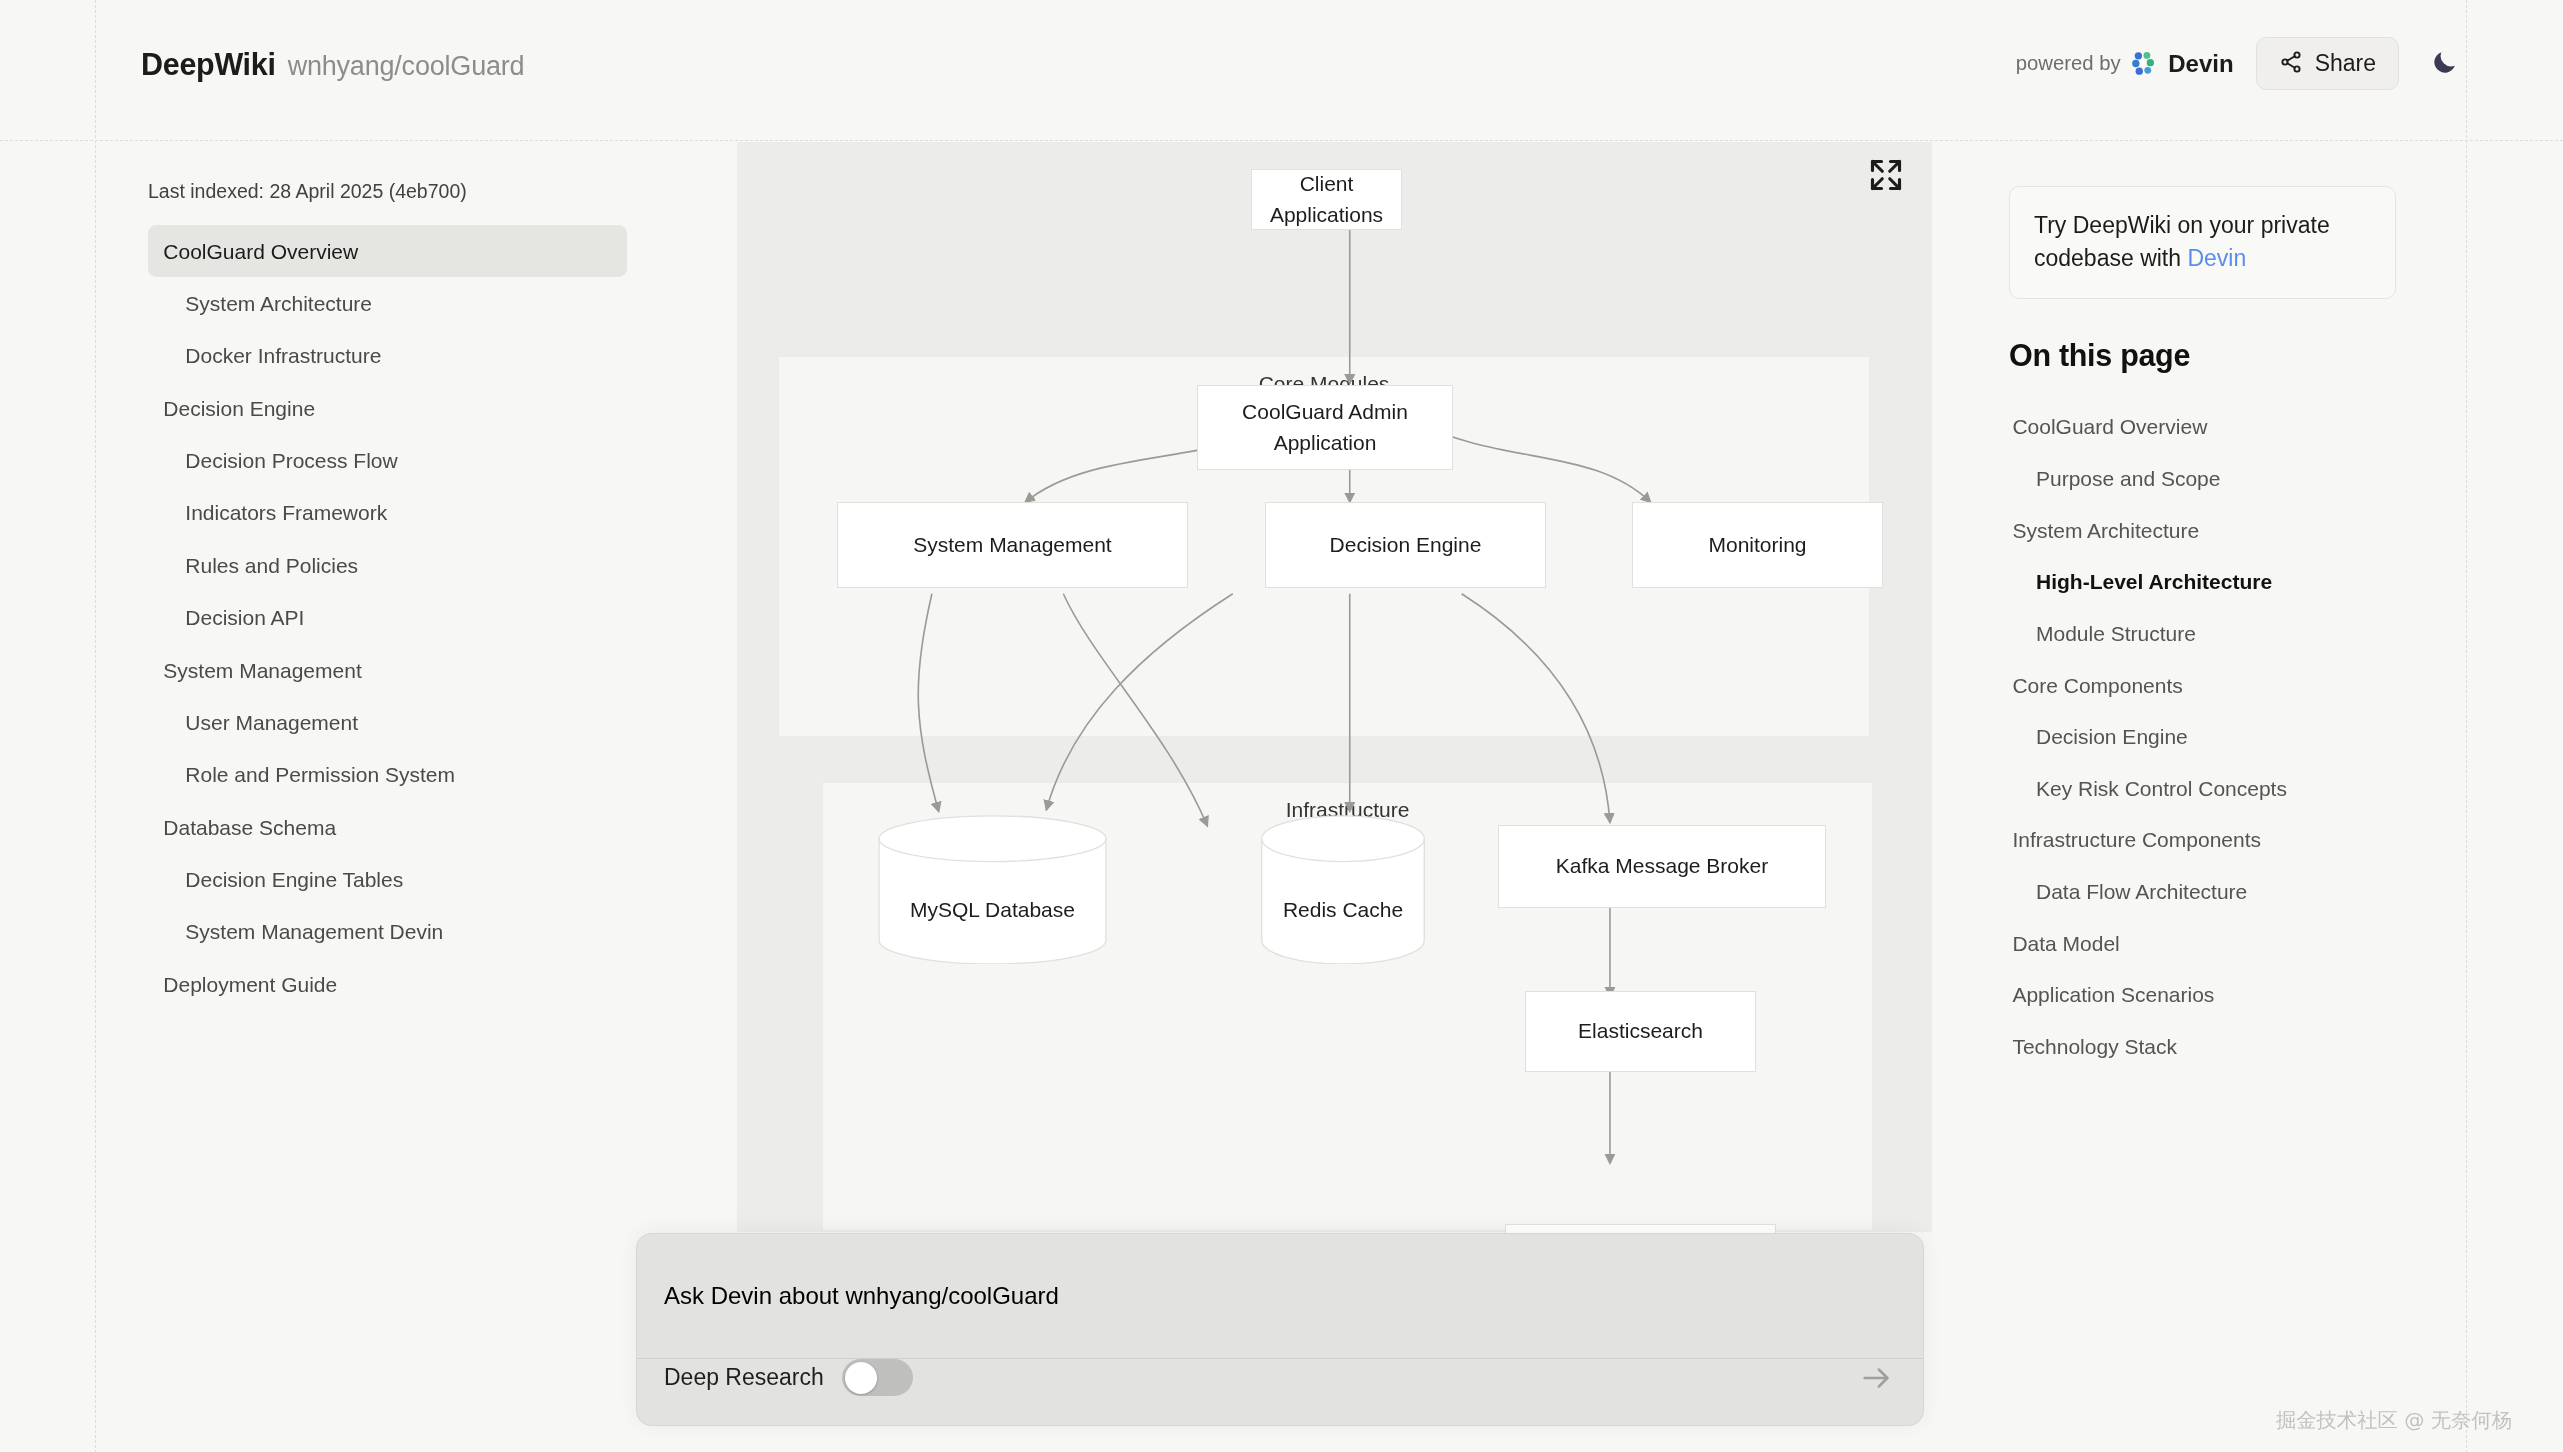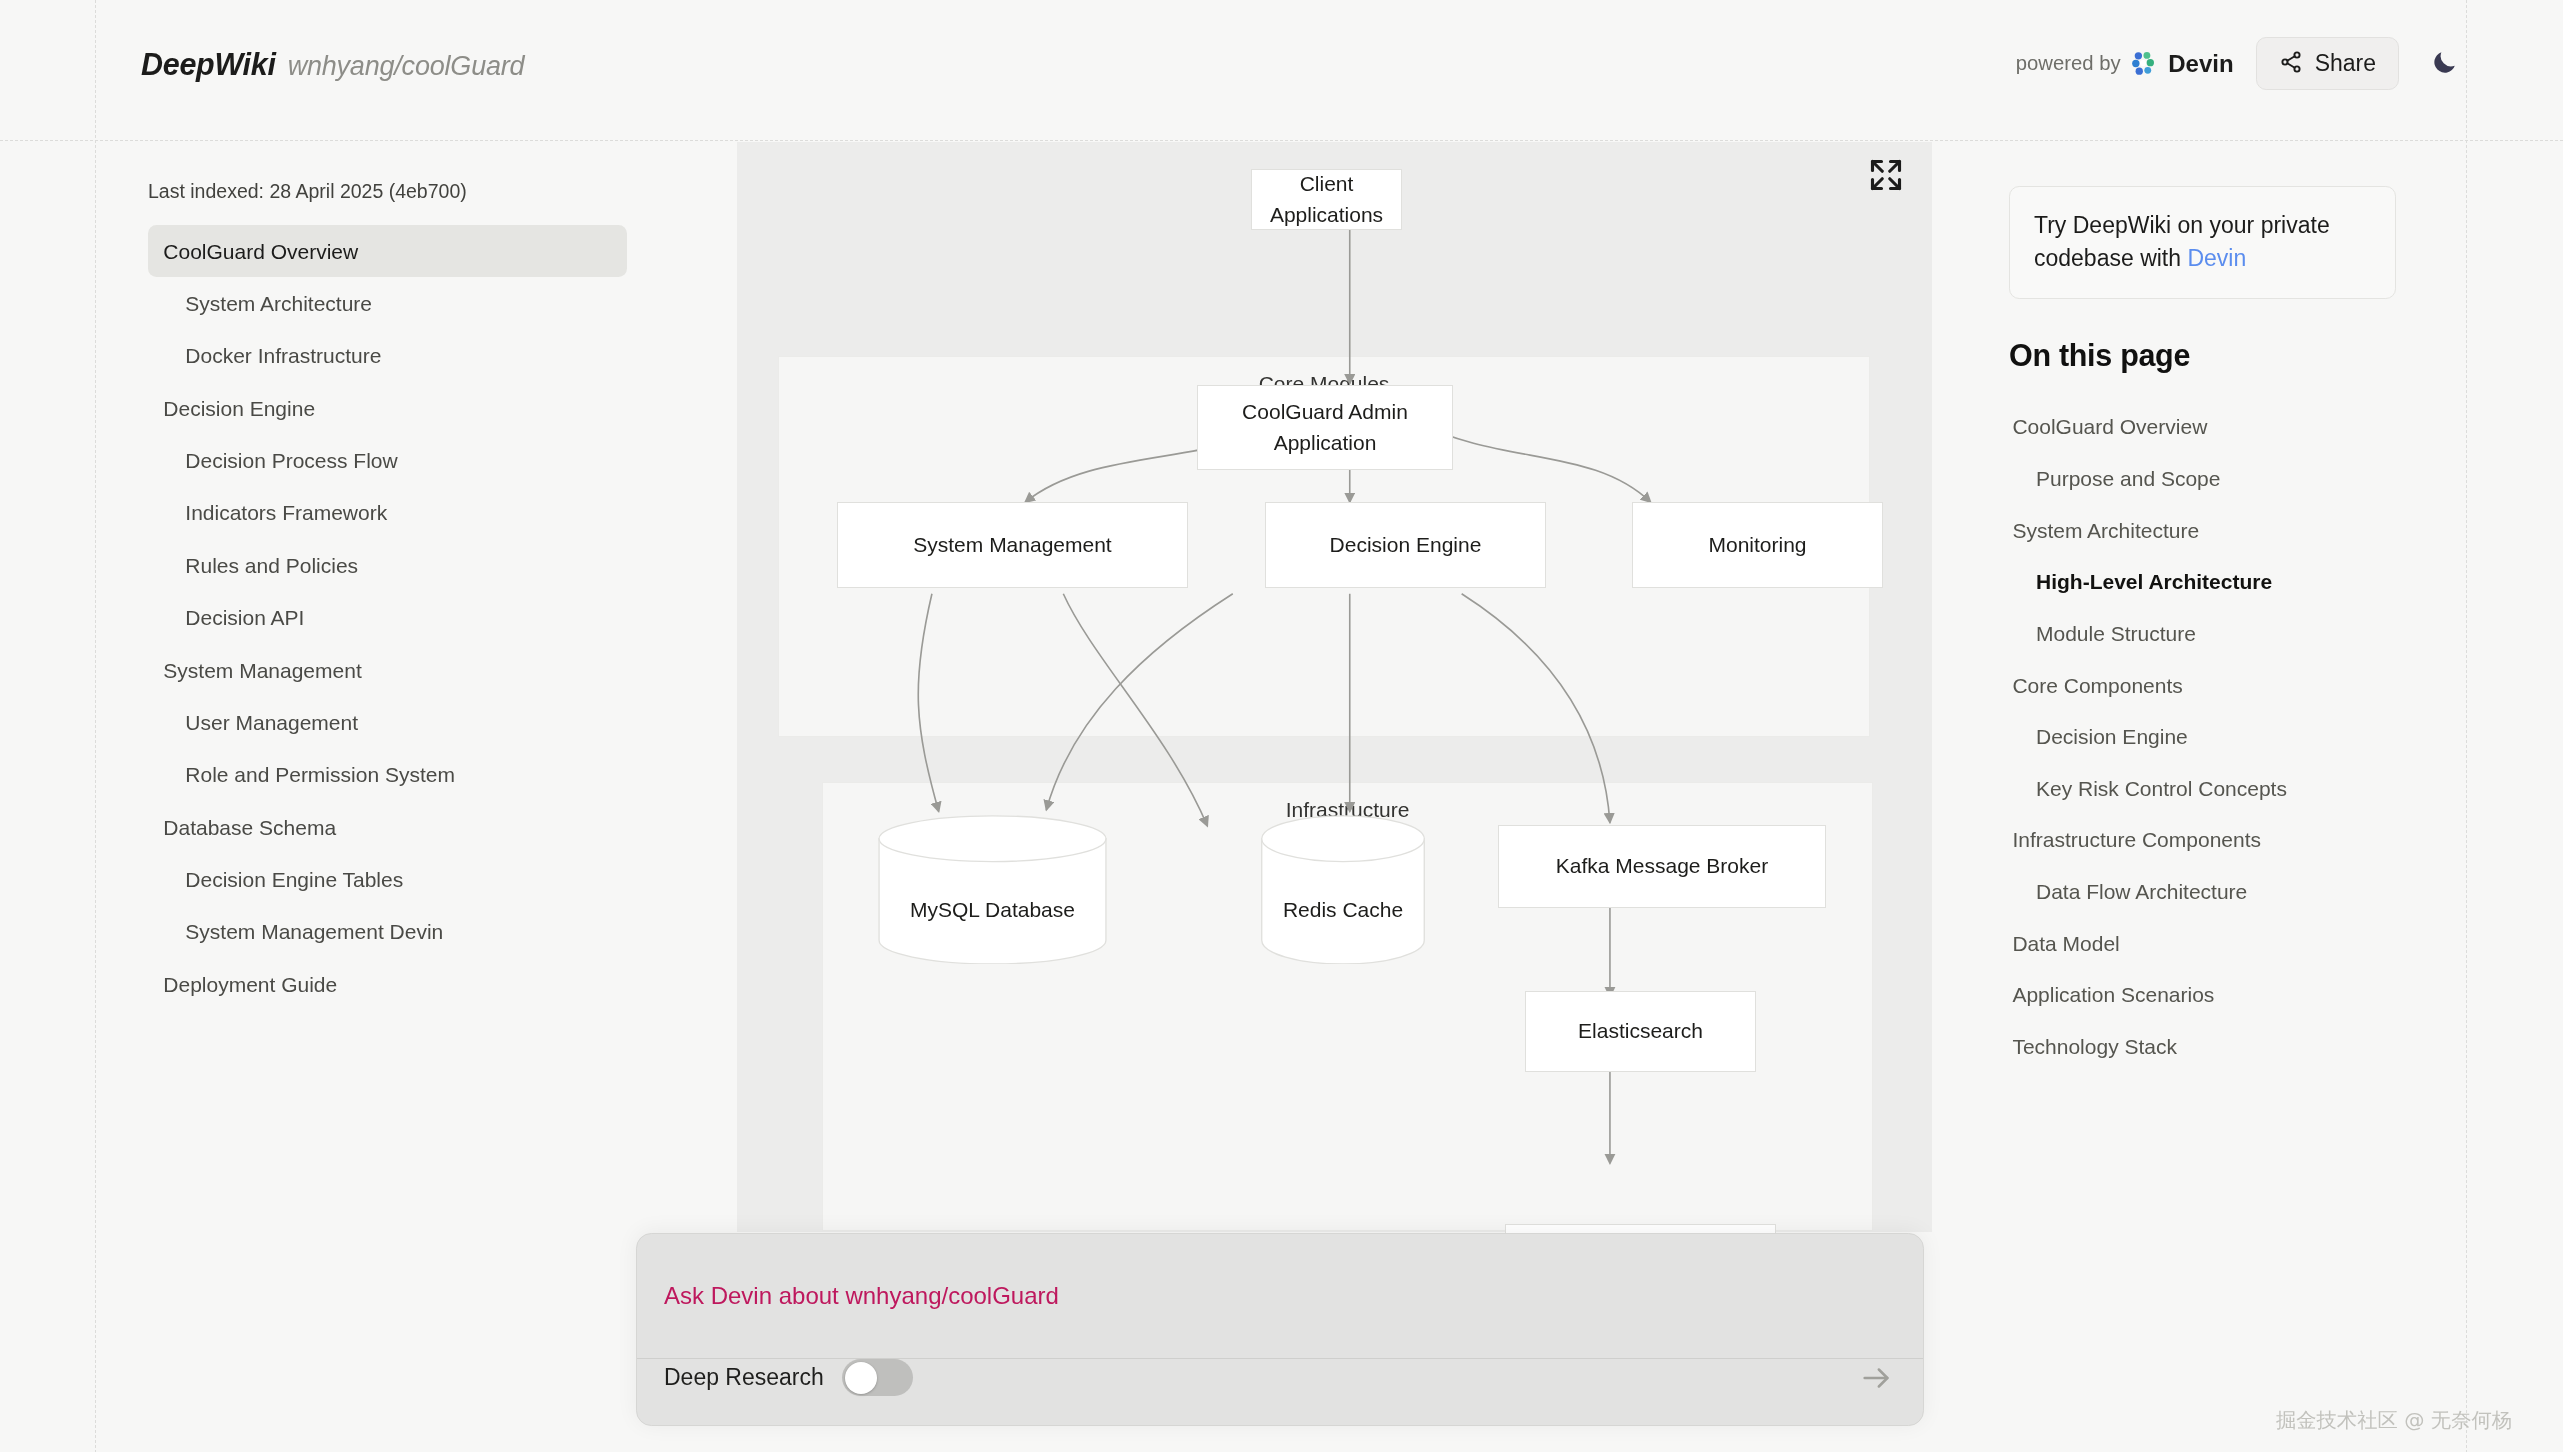--- a/index.html
+++ b/index.html
@@ -13,21 +13,21 @@
 
   
   .guide-v { position: absolute; top: 0; bottom: 0; width: 0;
              border-left: 1.7px dashed #dcdcda; }
   .guide-h { position: absolute; left: 0; right: 0; height: 0;
              border-top: 1.7px dashed #dcdcda; }
 
   
   .header { position: absolute; left: 0; top: 0; width: 2563px; height: 140px; }
   .brand { position: absolute; left: 141px; top: 47px;
-           display: flex; align-items: baseline; gap: 12px; font-style: italic; }
+           display: flex; align-items: baseline; gap: 12px; }
   .brand-name { font-size: 30.5px; font-weight: 700; color: #1c1c1b; letter-spacing: -0.3px; }
   .brand-repo { font-size: 27px; font-weight: 400; color: #8d8d88; letter-spacing: -0.2px; }
 
   .header-right { position: absolute; right: 95px; top: 37px;
                   display: flex; align-items: center; gap: 22px; }
   .powered { display: flex; align-items: center; gap: 8.5px; }
   .powered-label { font-size: 20.3px; color: #6e6e69; }
   .devin-mark { width: 29px; height: 29px; position: relative; display:block; }
   .devin-name { font-size: 24px; font-weight: 600; color: #1c1c1b; margin-left: 1.7px; }
 
@@ -82,21 +82,21 @@
                font-size: 23px; color: #2b2b29; line-height: 1.75; padding: 0 6.8px; }
 
   
   .chat { position: absolute; left: 636px; top: 1233px;
           width: 1288px; height: 193px;
           background: #e2e2e1; border-radius: 15.3px;
           border: 0.8px solid #d6d6d4;
           box-shadow: 0 -1.7px 22px rgba(0,0,0,0.055); }
   .chat-input { position: absolute; left: 27px; top: 0; right: 27px; height: 123px;
                 display: flex; align-items: center;
-                font-size: 24px; color: #be185d; cursor: text; }
+                font-size: 24px; color: #000000; cursor: text; }
   .chat-divider { position: absolute; left: 0; right: 0; top: 124px;
                   height: 0.8px; background: #cfcfcd; }
   .chat-bottom { position: absolute; left: 27px; right: 27px; top: 125px; bottom: 0;
                  display: flex; align-items: flex-start; justify-content: space-between; }
   .deep-research { display: flex; align-items: center; gap: 18.6px; }
   .dr-label { font-size: 23px; color: #1f1f1d; }
   .toggle { width: 71px; height: 37px; border-radius: 18.6px;
             background: #bfbfbd; position: relative; cursor: pointer; }
   .toggle-knob { position: absolute; left: 2.5px; top: 2.5px;
                  width: 32px; height: 32px; border-radius: 50%;

